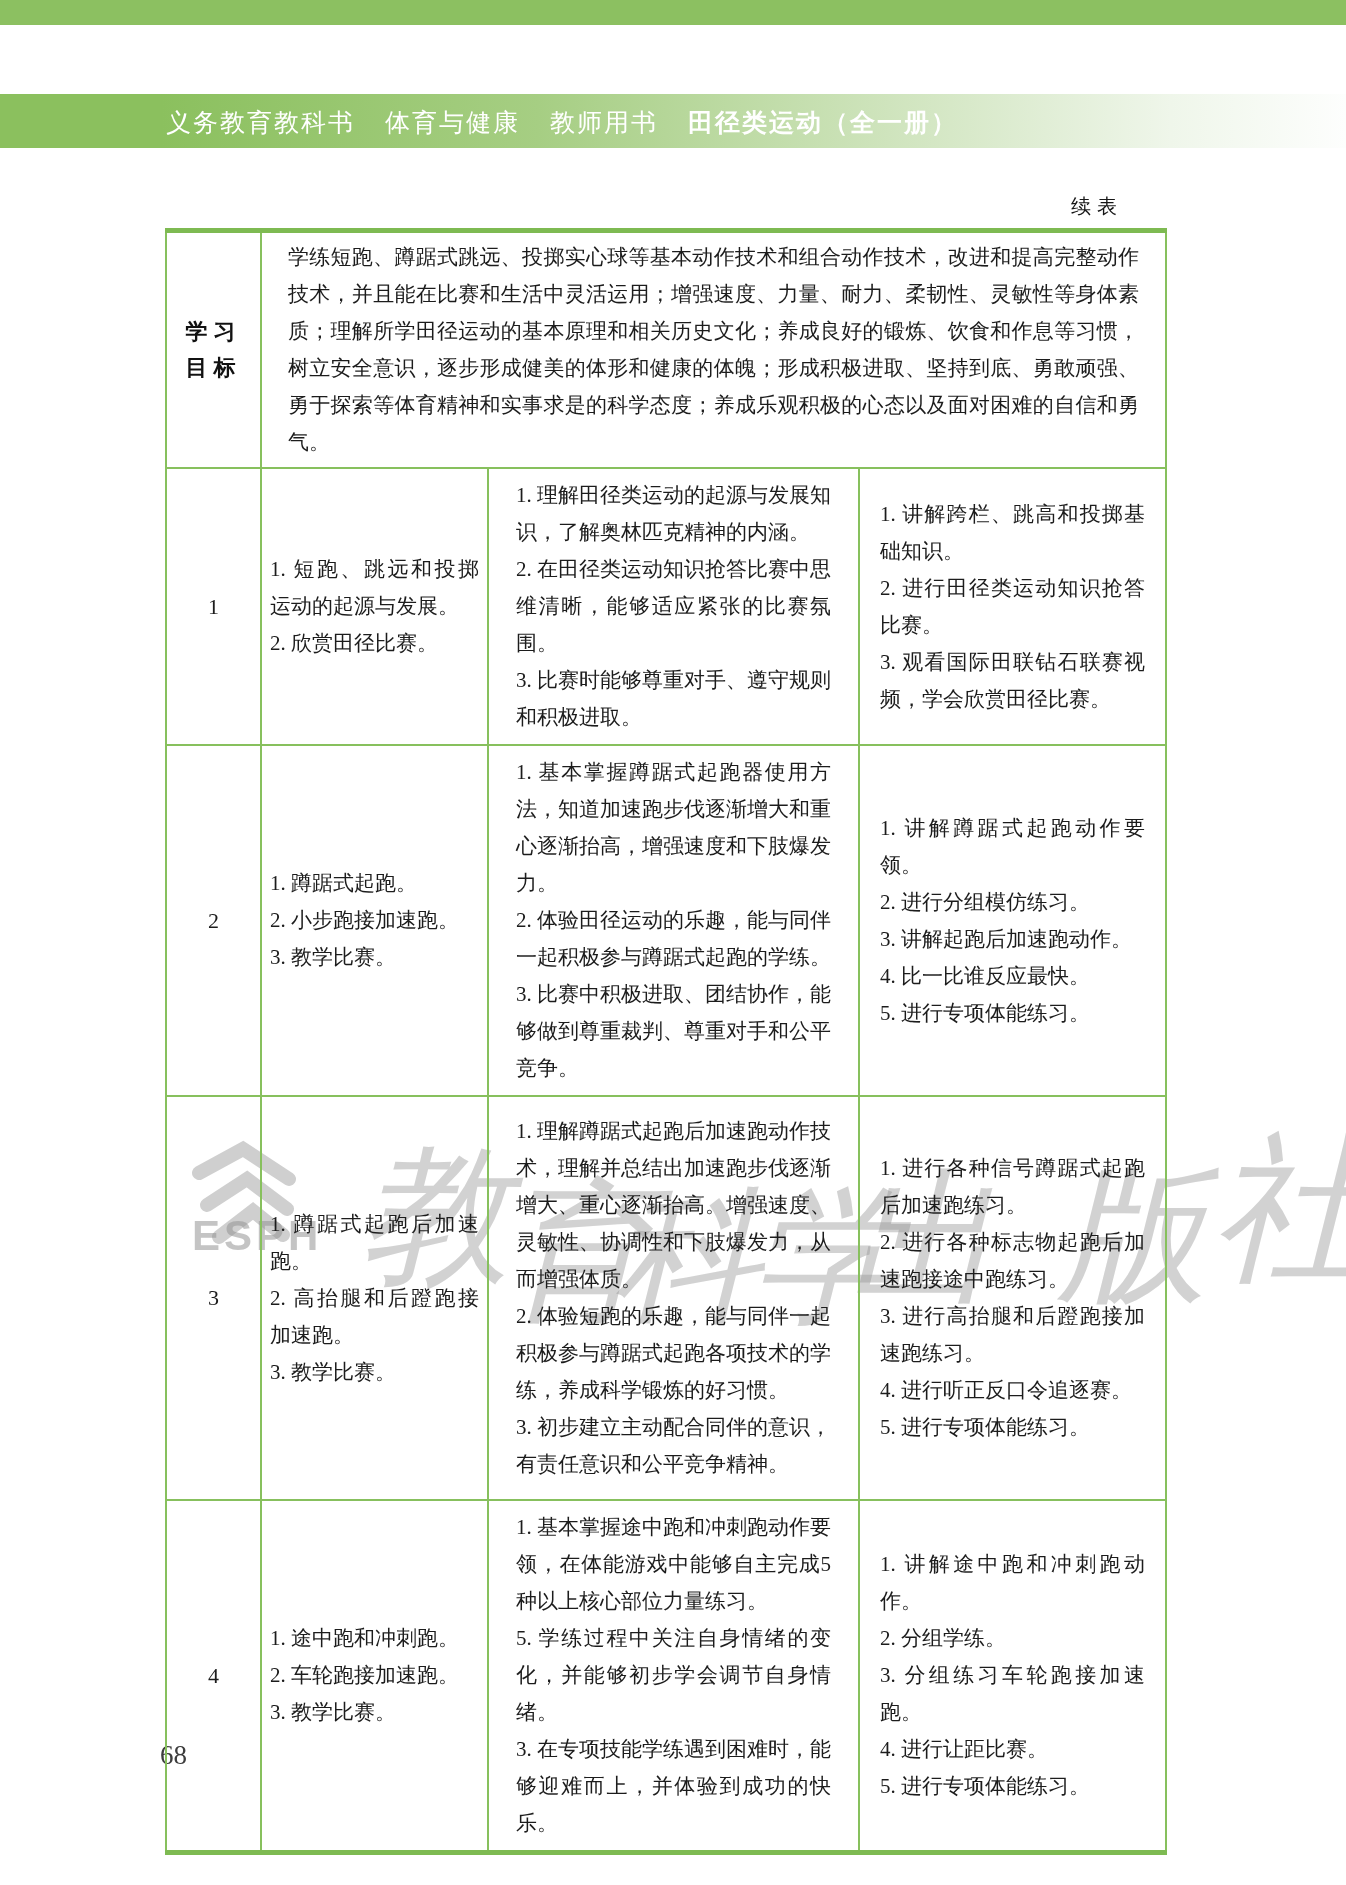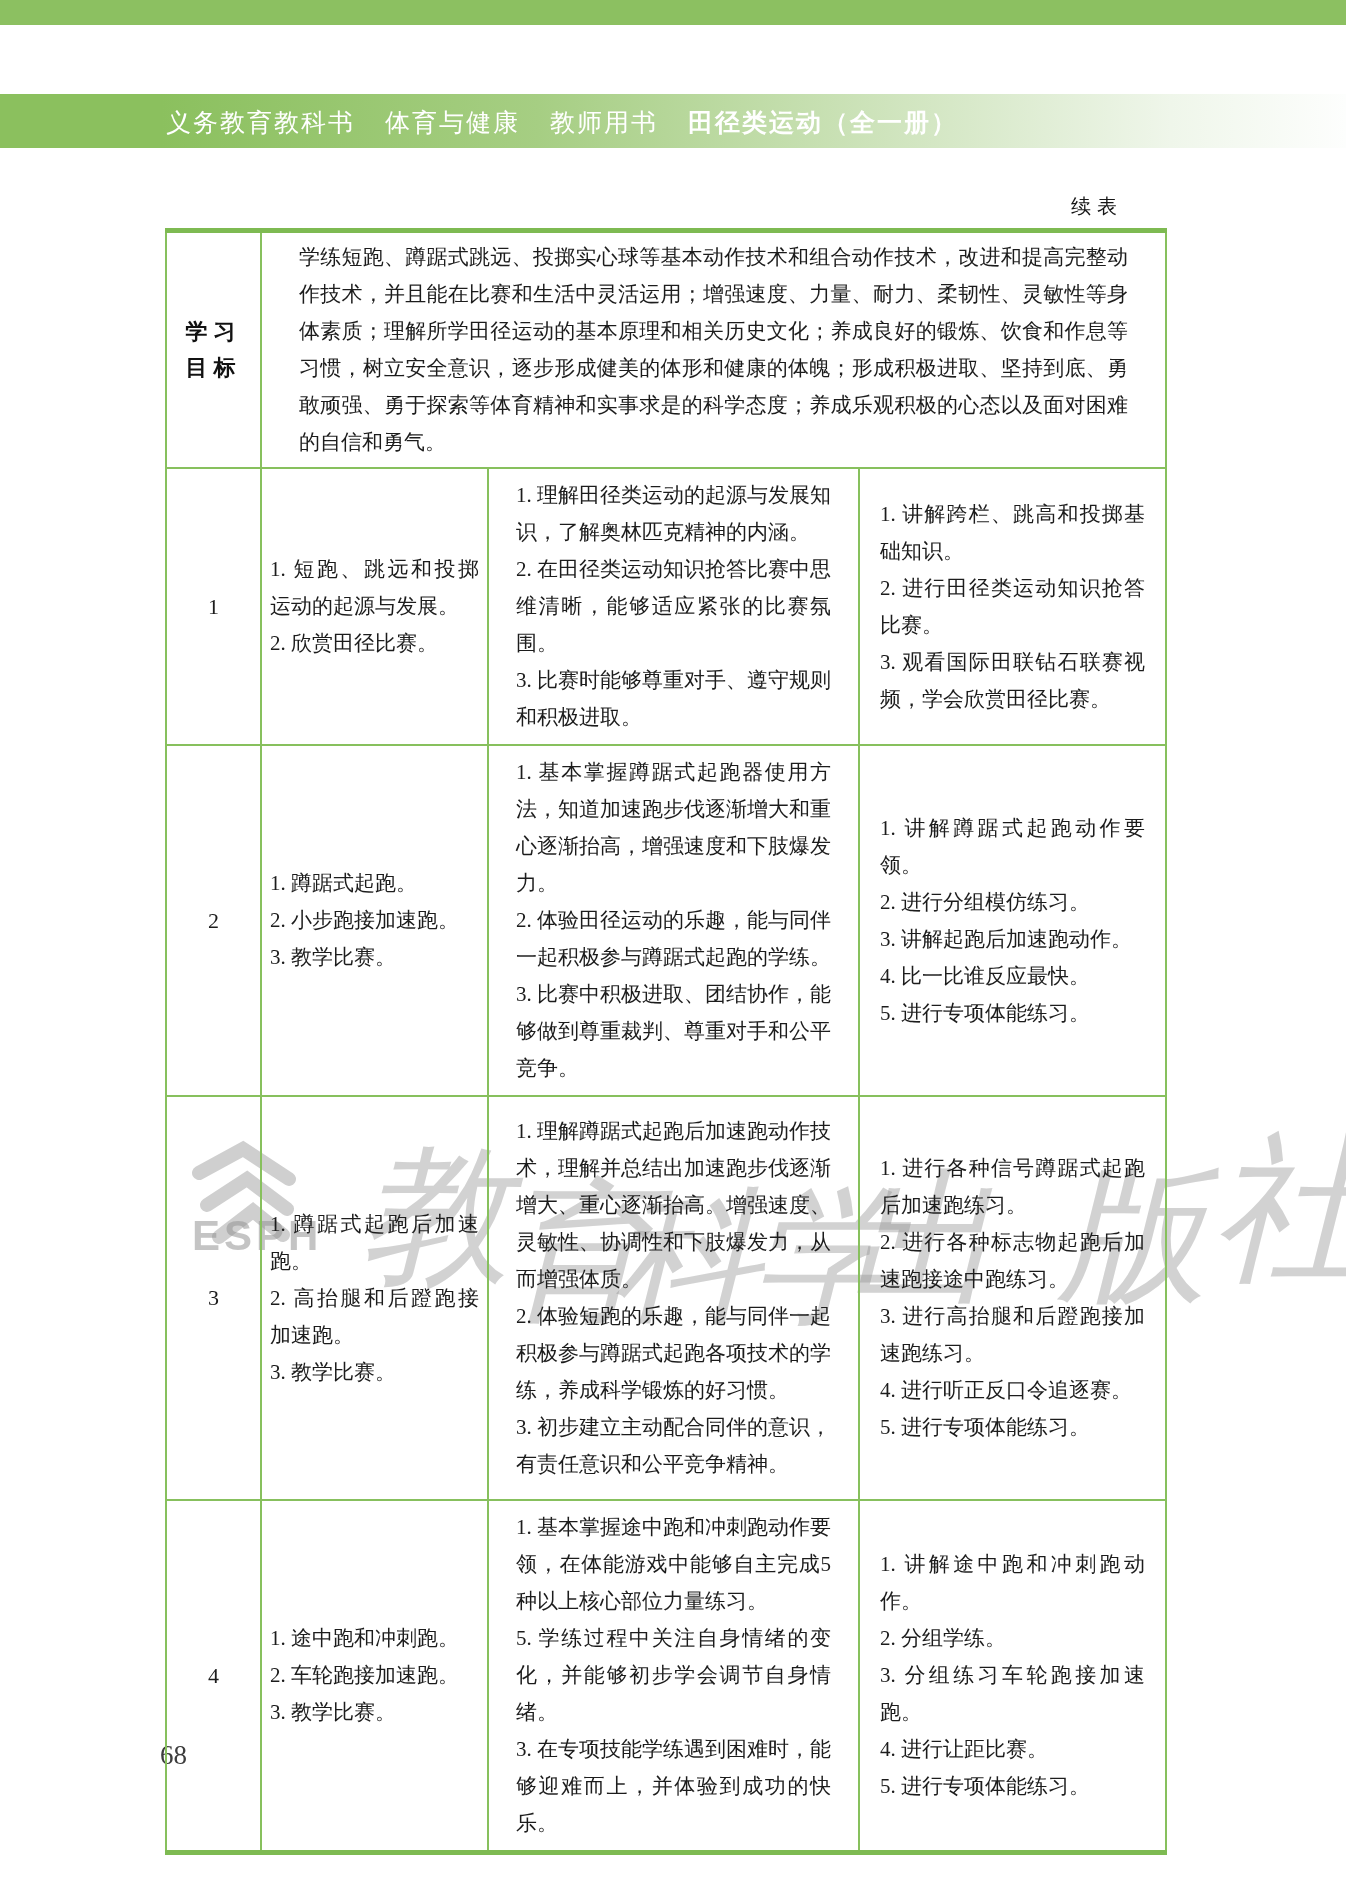--- a/index.html
+++ b/index.html
@@ -70,21 +70,21 @@
     font-weight:bold;font-size:22px;color:#111;
     text-align:center;
   }
   .obj-label span{display:inline-block;width:62px;line-height:36px;letter-spacing:6px;text-align:center;}
   .col-head{letter-spacing:3px;}
   .body-cell{
     font-size:21px;line-height:37px;color:#1c1c1c;
     text-align:justify;text-justify:inter-character;
   }
   .body-cell p{margin:0;}
-  .obj-big{padding:6px 37px;}
+  .obj-big{padding:6px 26px;}
   .cell-content{padding:4px 8px;}
   .cell-goals{padding:8px 27px;}
   .cell-methods{padding:8px 20px;}
   .lesson-no{
     text-align:center;font-size:22px;color:#1c1c1c;
     font-family:"Liberation Serif","DejaVu Serif",serif;
   }
   
   .page-number{
     position:absolute;left:160px;top:1740px;

